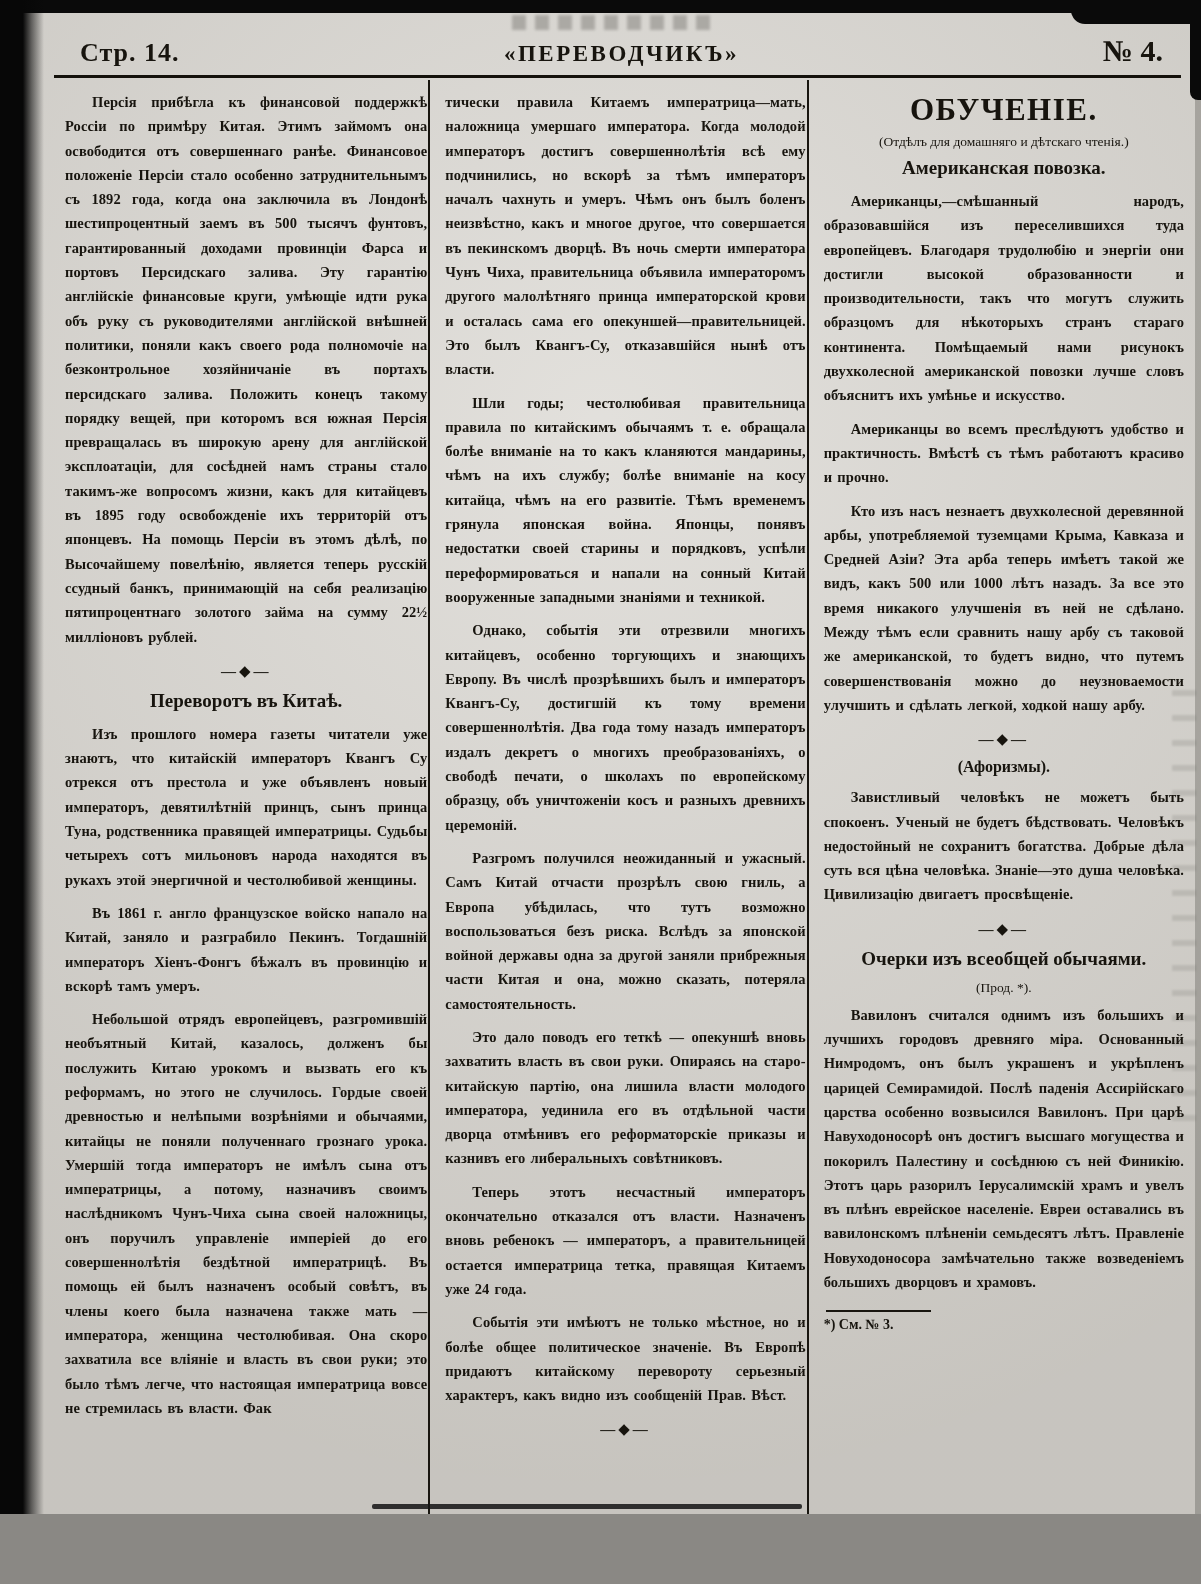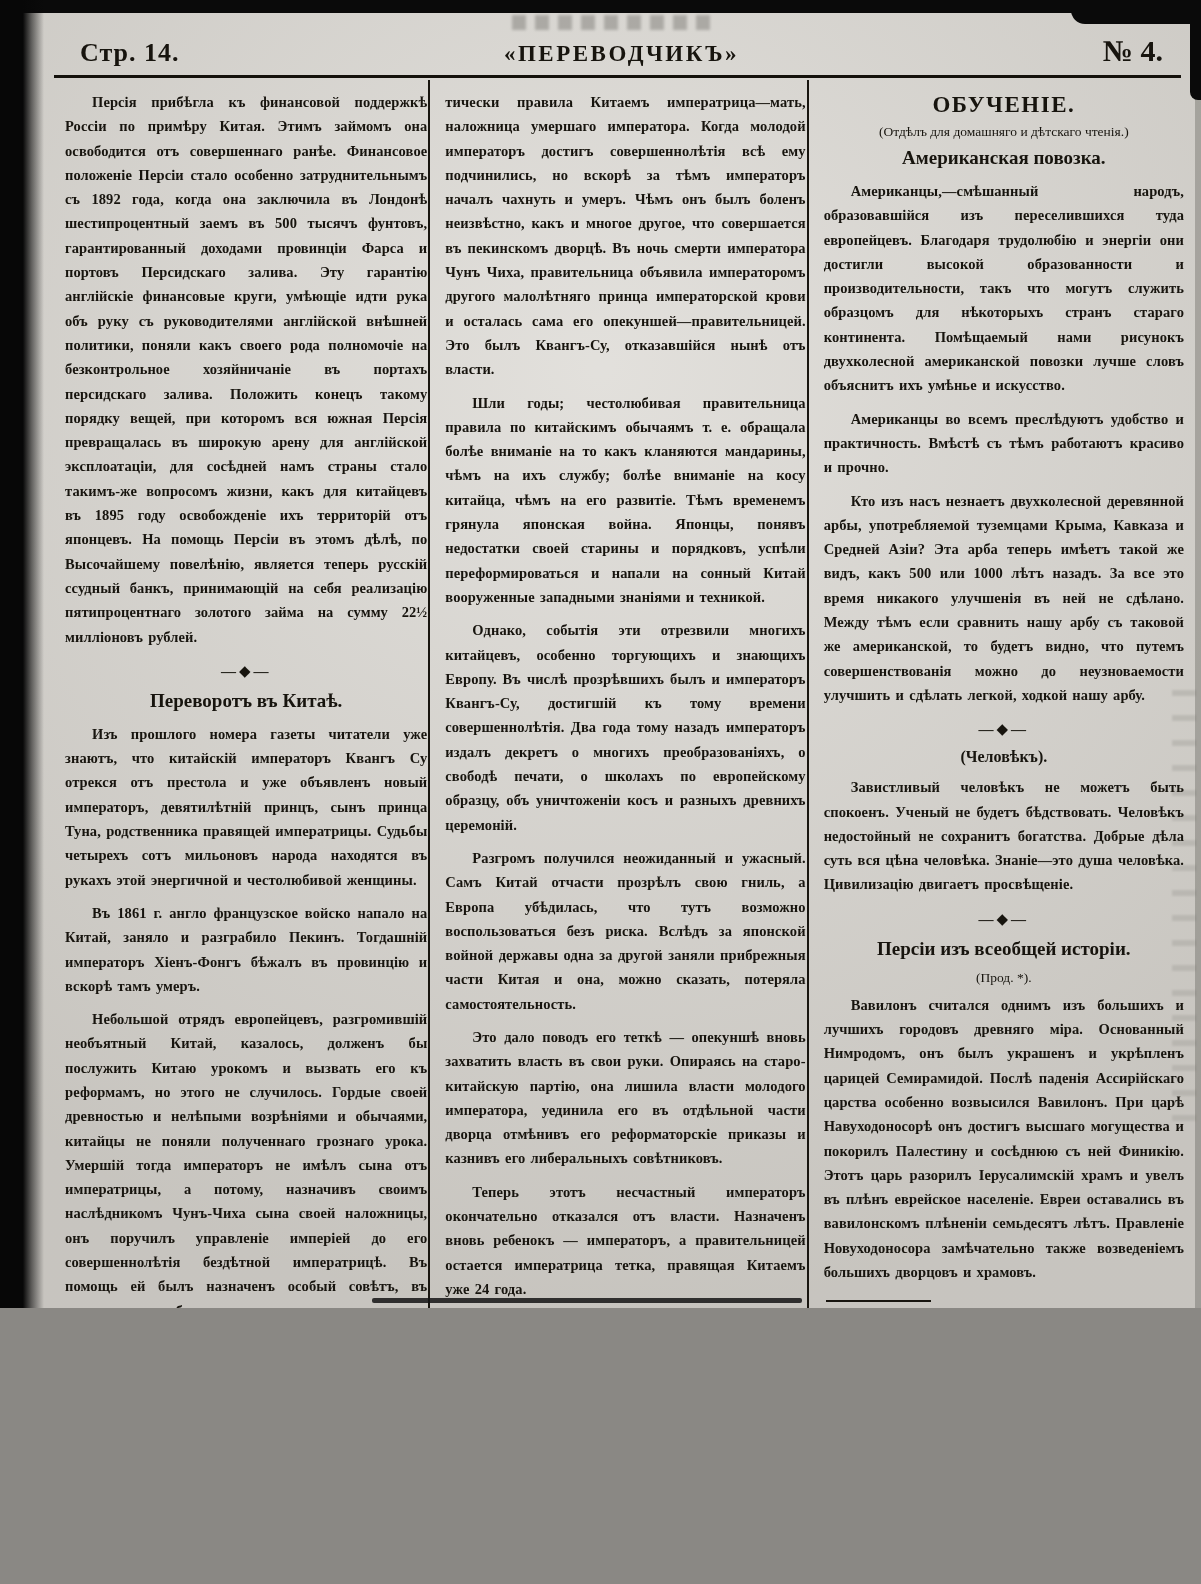--- a/index.html
+++ b/index.html
@@ -3,21 +3,21 @@
 <meta charset="utf-8">
 <style>
   html, body { margin: 0; padding: 0; }
   body {
     width: 1201px; height: 1584px;
     background: #8a8884;
     font-family: "Liberation Serif", "DejaVu Serif", serif;
   }
   .page {
     position: relative;
-    width: 1201px; height: 1308px;
+    width: 1201px; height: 1514px;
     overflow: hidden;
     background: var(--paper, #d6d3cd);
     background-image: radial-gradient(circle at 50% 28%, rgba(255,255,255,0.30), rgba(0,0,0,0.07) 85%);
     color: var(--ink, #17140e);
   }
 
   
   .edge-top { position:absolute; top:0; left:0; width:100%; height:13px; background:#0a0a0a; z-index:6; }
   .edge-left { position:absolute; top:0; left:0; width:44px; height:100%; z-index:6;
     background: linear-gradient(90deg, #070707 0%, #070707 52%, rgba(7,7,7,0.55) 72%, rgba(7,7,7,0) 100%); }
@@ -52,21 +52,21 @@
   .body {
     margin:0 0 9px 0;
     font-size:14.5px; font-weight:bold;
     line-height:24.3px;
     text-align:justify; text-indent:27px;
     letter-spacing:0.1px; word-spacing:1.5px;
   }
   .body.noindent { text-indent:0; }
   .divider { text-align:center; font-weight:bold; font-size:15px; letter-spacing:3px; margin:13px 0 10px 0; }
   .article-title { margin:4px 0 10px 0; text-align:center; font-size:19px; font-weight:bold; }
-  .section-title { margin:2px 0 6px 0; text-align:center; font-size:23px; font-weight:bold; letter-spacing:1.5px; }
+  .section-title { margin:2px 0 6px 0; text-align:center; font-size:31px; font-weight:bold; letter-spacing:1.5px; }
   .subtitle { margin:0 0 7px 0; text-align:center; font-size:13.5px; font-weight:normal; }
   .aphorisms-title { margin:4px 0 9px 0; text-align:center; font-size:16px; font-weight:bold; }
   .footnote-rule { width:105px; border-top:2px solid #18150f; margin:16px 0 5px 2px; }
   .footnote-text { margin:0; font-size:14px; font-weight:bold; }
 </style>
 </head>
 <body>
 
 <div class="page">
 
@@ -117,26 +117,26 @@
       <section class="col col-3">
         <h1 class="section-title">ОБУЧЕНІЕ.</h1>
         <div class="subtitle">(Отдѣлъ для домашняго и дѣтскаго чтенія.)</div>
         <h2 class="article-title">Американская повозка.</h2>
         <p class="body">Американцы,—смѣшанный народъ, образовавшійся изъ переселившихся туда европейцевъ. Благодаря трудолюбію и энергіи они достигли высокой образованности и производительности, такъ что могутъ служить образцомъ для нѣкоторыхъ странъ стараго континента. Помѣщаемый нами рисунокъ двухколесной американской повозки лучше словъ объяснитъ ихъ умѣнье и искусство.</p>
         <p class="body">Американцы во всемъ преслѣдуютъ удобство и практичность. Вмѣстѣ съ тѣмъ работаютъ красиво и прочно.</p>
         <p class="body">Кто изъ насъ незнаетъ двухколесной деревянной арбы, употребляемой туземцами Крыма, Кавказа и Средней Азіи? Эта арба теперь имѣетъ такой же видъ, какъ 500 или 1000 лѣтъ назадъ. За все это время никакого улучшенія въ ней не сдѣлано. Между тѣмъ если сравнить нашу арбу съ таковой же американской, то будетъ видно, что путемъ совершенствованія можно до неузноваемости улучшить и сдѣлать легкой, ходкой нашу арбу.</p>
         <div class="divider">
           <span>—◆—</span>
         </div>
-        <div class="aphorisms-title">(Человѣкъ).</div>
+        <div class="aphorisms-title">(Афоризмы).</div>
         <p class="body">Завистливый человѣкъ не можетъ быть спокоенъ. Ученый не будетъ бѣдствовать. Человѣкъ недостойный не сохранитъ богатства. Добрые дѣла суть вся цѣна человѣка. Знаніе—это душа человѣка. Цивилизацію двигаетъ просвѣщеніе.</p>
         <div class="divider">
           <span>—◆—</span>
         </div>
-        <h2 class="article-title">Персіи изъ всеобщей исторіи.</h2>
+        <h2 class="article-title">Очерки изъ всеобщей обычаями.</h2>
         <div class="subtitle">(Прод. *).</div>
         <p class="body">Вавилонъ считался однимъ изъ большихъ и лучшихъ городовъ древняго міра. Основанный Нимродомъ, онъ былъ украшенъ и укрѣпленъ царицей Семирамидой. Послѣ паденія Ассирійскаго царства особенно возвысился Вавилонъ. При царѣ Навуходоносорѣ онъ достигъ высшаго могущества и покорилъ Палестину и сосѣднюю съ ней Финикію. Этотъ царь разорилъ Іерусалимскій храмъ и увелъ въ плѣнъ еврейское населеніе. Евреи оставались въ вавилонскомъ плѣненіи семьдесятъ лѣтъ. Правленіе Новуходоносора замѣчательно также возведеніемъ большихъ дворцовъ и храмовъ.</p>
         <div class="footnote">
           <div class="footnote-rule"></div>
           <p class="footnote-text">*) См. № 3.</p>
         </div>
       </section>
 
     </div>
   </div>

